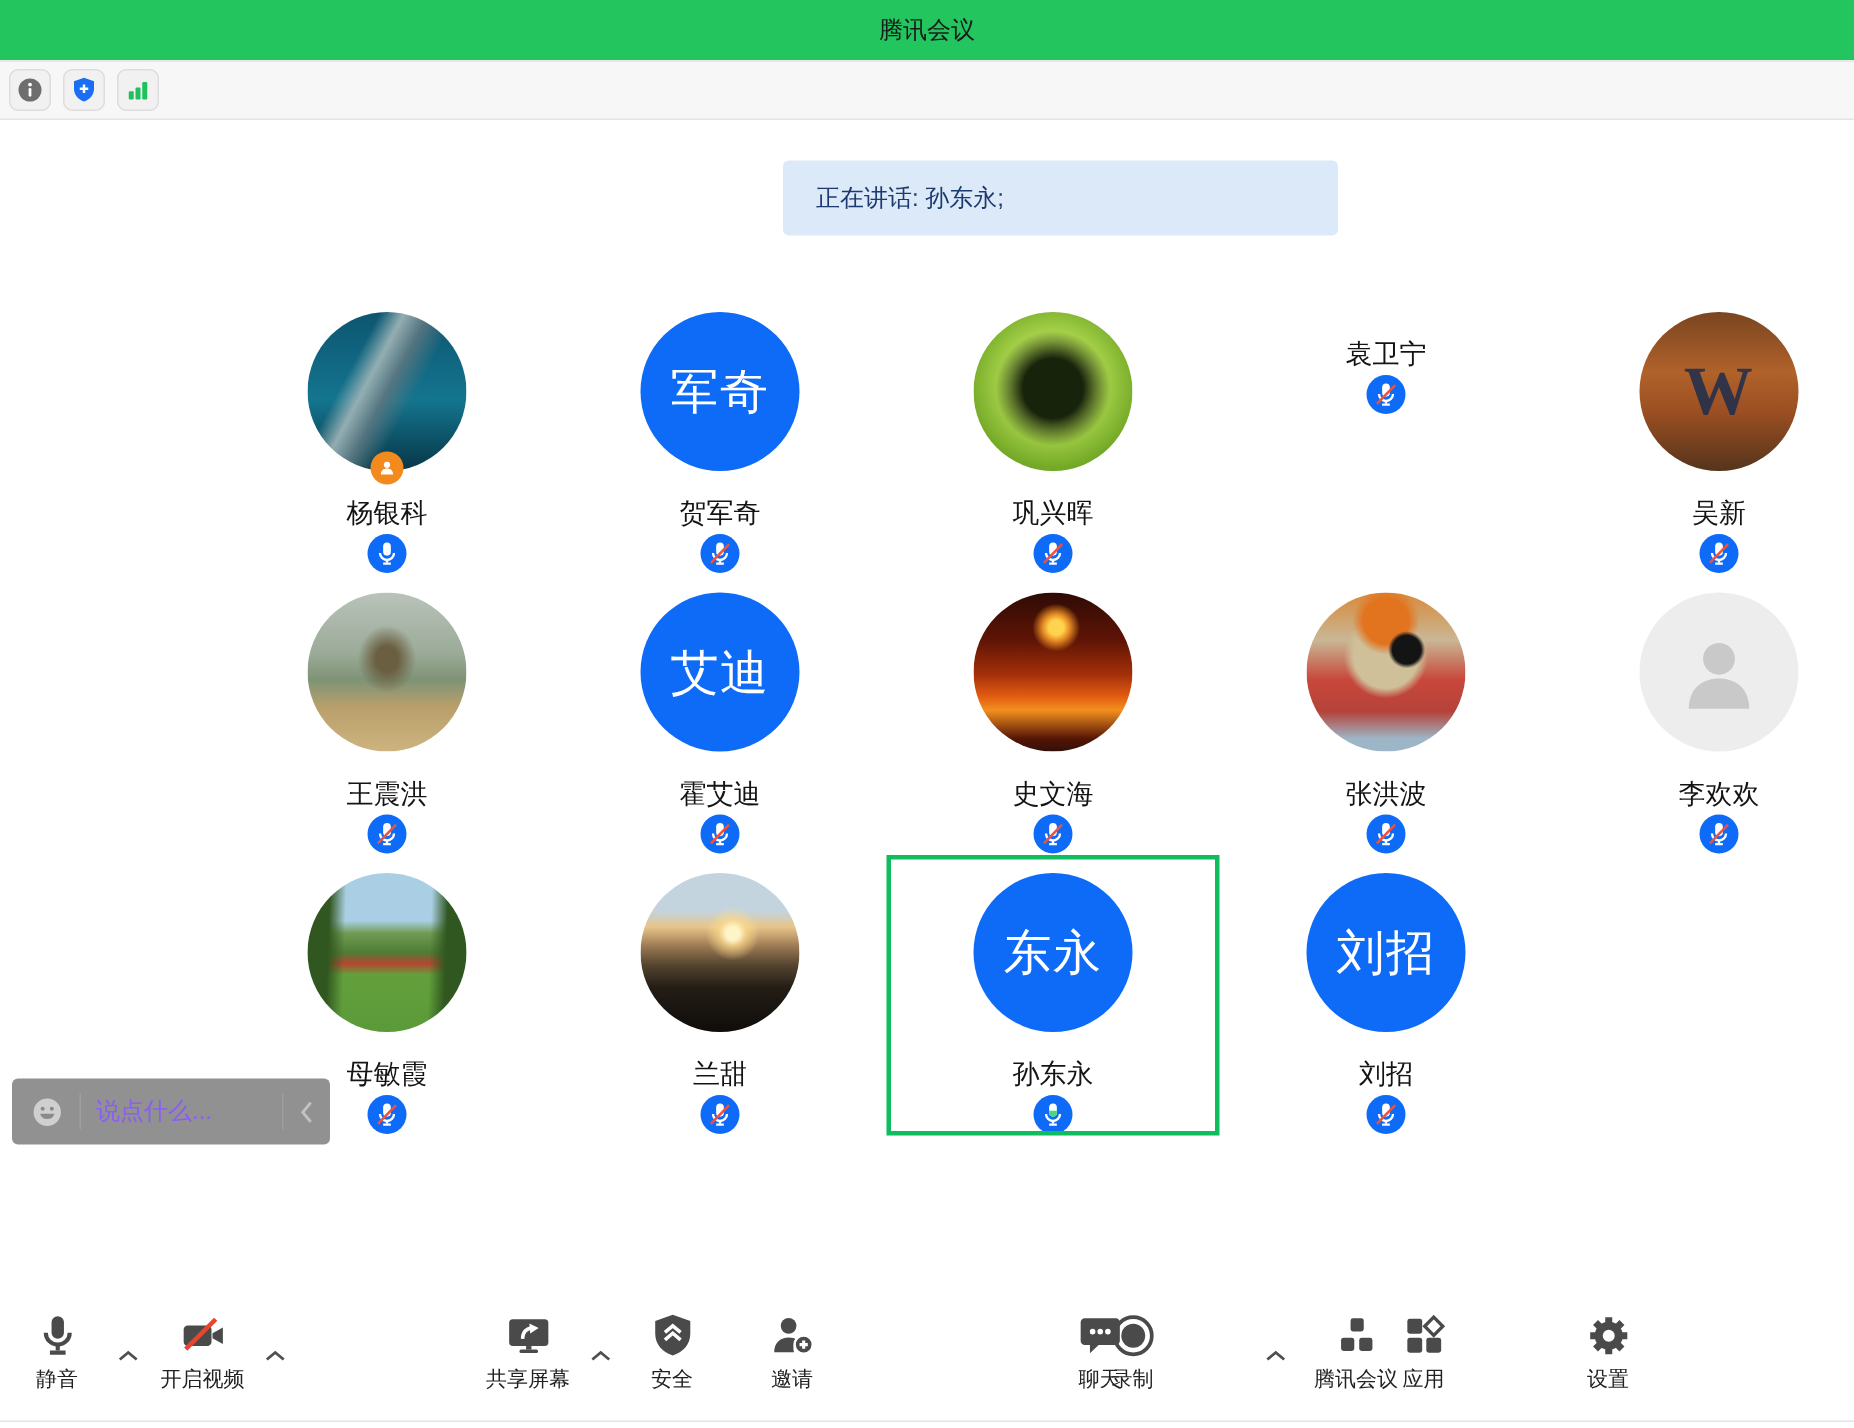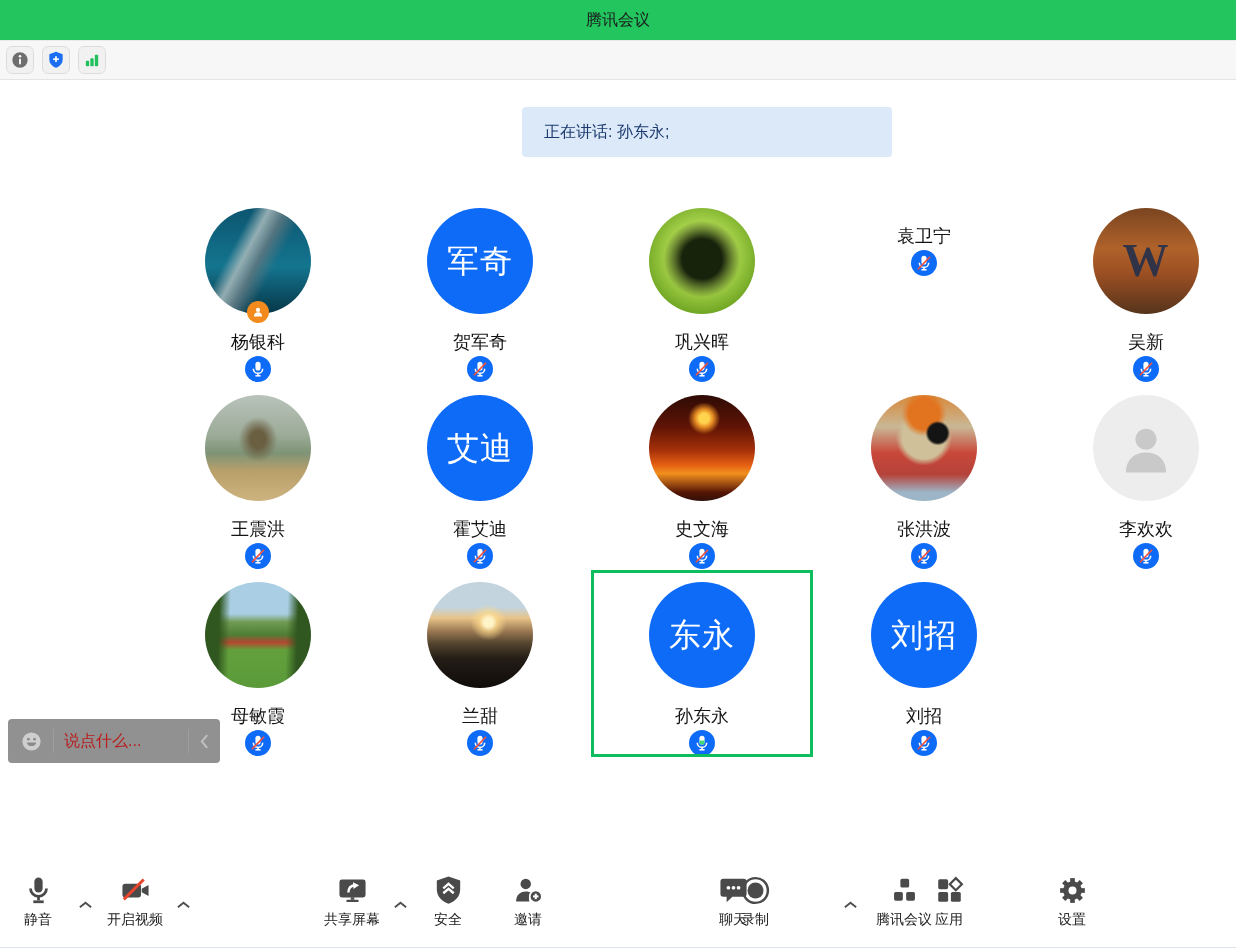--- a/index.html
+++ b/index.html
@@ -81,21 +81,21 @@
   .mic-badge.mic-speaking .level { visibility:visible; }
   .mic-badge.mic-muted .slash { visibility:visible; }
 
   
   .chatbar { position:absolute; left:8px; top:719px; width:212px; height:44px;
     background:rgba(126,126,126,0.85); border-radius:4px; display:flex; align-items:center;
     z-index:6; cursor:pointer; }
   .chatbar .emoji-btn { margin-left:12px; display:flex; }
   .chatbar .emoji-btn svg { width:23px; height:23px; }
   .chatbar .divider { width:1px; height:24px; background:#9e9e9e; margin:0 10px; }
-  .chat-placeholder { flex:1; font-size:16px; color:#b91c1c; white-space:nowrap; overflow:hidden; }
+  .chat-placeholder { flex:1; font-size:16px; color:#8b5cf6; white-space:nowrap; overflow:hidden; }
   .collapse-btn { margin-right:10px; display:flex; }
   .collapse-btn svg { width:11px; height:17px; }
 
   
   .toolbar { position:absolute; left:0; bottom:0; width:100%; height:87px; background:#fff; }
   .bottom-divider { position:absolute; left:0; bottom:4px; width:100%; height:1px; background:#dde3ec; }
   .tool { position:absolute; top:9px; text-align:center; cursor:pointer; }
   .tool .ticon { display:block; height:36px; }
   .tool .ticon svg { width:33px; height:33px; }
   .tool .tlabel { display:block; font-size:14px; color:#222; margin-top:1px; white-space:nowrap; }

